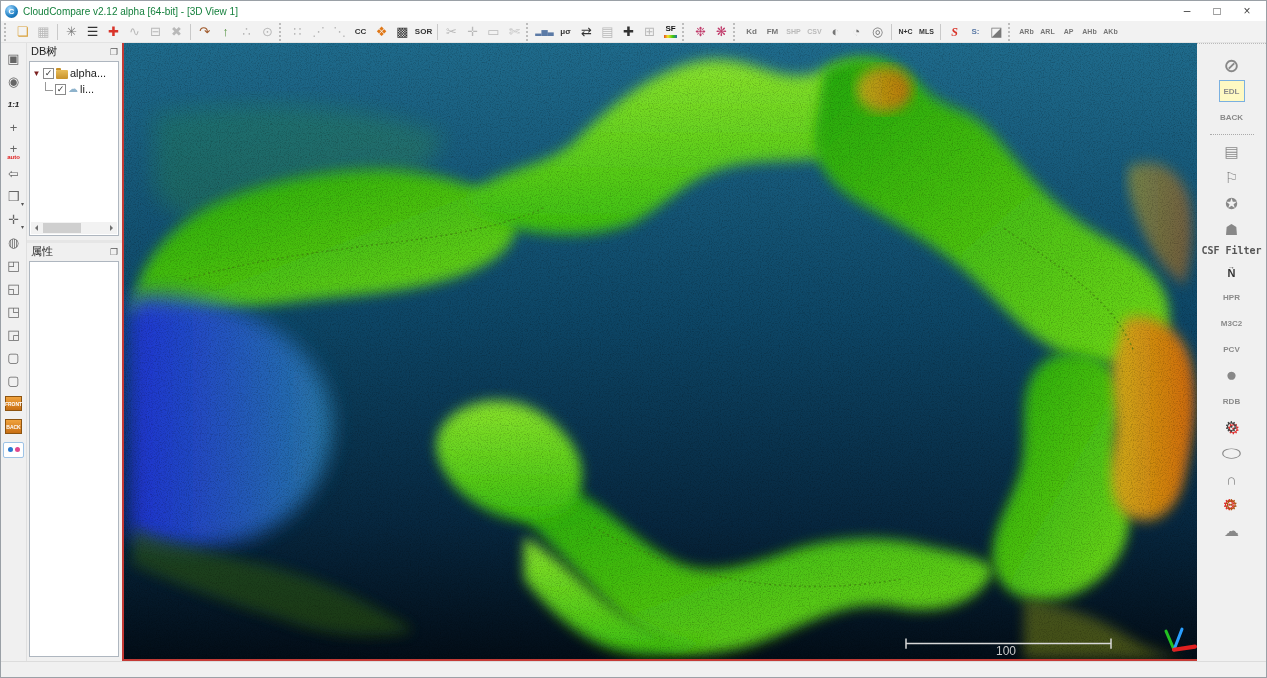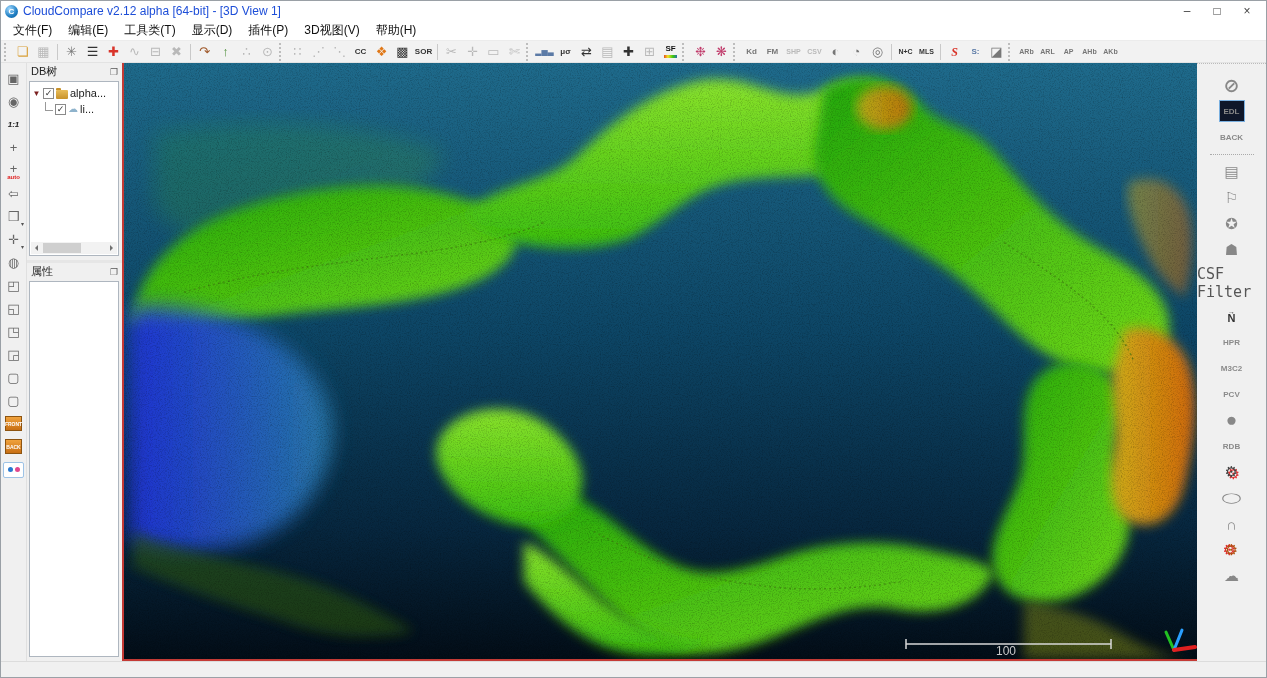--- a/index.html
+++ b/index.html
@@ -2,21 +2,21 @@
 <html><head>
 <meta charset="utf-8">
 <style>
   html,body{margin:0;padding:0;background:#dcdcdc;}
   *{box-sizing:border-box;font-family:"Liberation Sans","DejaVu Sans",sans-serif;}
   .window{width:1267px;height:678px;background:#f0f0f0;border:1px solid #9aa0a6;display:flex;flex-direction:column;overflow:hidden;}
   
   .titlebar{height:20px;background:#ffffff;display:flex;align-items:center;padding:0 4px;flex:0 0 auto;}
   .app-logo{width:13px;height:13px;border-radius:50%;background:radial-gradient(circle at 35% 30%,#9fd8ff,#1f7ec2 60%,#0c5a94);color:#fff;
     font-size:8px;font-weight:bold;display:flex;align-items:center;justify-content:center;margin-right:5px;}
-  .title-text{font-size:12px;color:#1d4ed8;white-space:nowrap;}
+  .title-text{font-size:10px;color:#15803d;white-space:nowrap;}
   .win-controls{margin-left:auto;display:flex;}
   .win-btn{width:30px;height:18px;display:flex;align-items:center;justify-content:center;font-size:12px;color:#444;cursor:default;}
   
   .menubar{height:20px;background:#ffffff;display:flex;align-items:center;padding-left:4px;flex:0 0 auto;border-bottom:1px solid #ececec;}
   .menu-item{font-size:12px;color:#111;padding:0 8px;line-height:19px;white-space:nowrap;}
   
   .toolbar{height:22px;background:#f2f2f2;display:flex;align-items:center;padding-left:2px;flex:0 0 auto;border-bottom:1px solid #e3e3e3;overflow:hidden;}
   .tb-btn{min-width:21px;height:20px;padding:0 1px;display:flex;align-items:center;justify-content:center;font-size:13px;color:#555;flex:0 0 auto;}
   .tb-btn .g{display:block;line-height:1;}
   .tb-sep{width:1px;height:16px;background:#c9c9c9;margin:0 3px;flex:0 0 auto;}
@@ -69,27 +69,27 @@
   
   .viewport{width:1075px;flex:0 0 auto;position:relative;background:#04111c;border-left:2px solid #c43a35;border-bottom:2px solid #c43a35;overflow:hidden;}
   .viewport svg{position:absolute;inset:0;display:block;}
   .gl-banner{position:absolute;top:0;left:0;right:0;height:14px;background:#b3cd32;color:#1c6e08;
     font-family:"DejaVu Sans Mono","Liberation Mono",monospace;font-size:10px;line-height:14px;padding-left:5px;white-space:nowrap;overflow:hidden;}
   
   .right-icons{flex:1 1 auto;background:#f0f0f0;display:flex;flex-direction:column;align-items:center;padding-top:10px;gap:4px;border-top:1px dotted #bbb;}
   .rt-btn{width:26px;height:22px;display:flex;flex-direction:column;align-items:center;justify-content:center;font-size:15px;color:#888;flex:0 0 auto;position:relative;}
   .rt-btn.txt{font-size:7px;font-weight:bold;color:#8a8a8a;}
   .rt-btn.big{font-size:19px;font-weight:bold;}
-  .rt-btn.active{background:#0f172a;border:1px solid #7ab0e0;}
+  .rt-btn.active{background:#fef9c3;border:1px solid #7ab0e0;}
   .rt-btn.ellipse .g{transform:scaleY(.55);font-size:18px;}
   .rt-btn.bold .g{font-weight:bold;}
   .c-redgear{color:#444;text-shadow:2px 2px 0 #e03030;}
   .c-reddots{color:#b05010;text-shadow:-2px 0 0 #e03030;}
   .rt-sep{width:44px;border-top:1px dotted #aaa;margin:2px 0;flex:0 0 auto;}
-  .rt-label{font-size:15px;color:#555;flex:0 0 auto;font-family:"DejaVu Sans Mono","Liberation Mono",monospace;}
+  .rt-label{font-size:10px;color:#555;flex:0 0 auto;font-family:"DejaVu Sans Mono","Liberation Mono",monospace;font-weight:bold;}
   .nvec{display:flex;flex-direction:column;align-items:center;color:#333;}
   .nvec .arrow{font-size:7px;line-height:1;margin-bottom:-2px;}
   .nvec .g{font-size:11px;font-weight:bold;line-height:1;}
   
   .statusbar{height:16px;background:#f0f0f0;border-top:1px solid #dcdcdc;flex:0 0 auto;}
 </style>
 </head>
 <body>
 
 <div class="window">
@@ -97,29 +97,20 @@
   <div class="titlebar">
     <span class="app-logo">C</span>
     <span class="title-text">CloudCompare v2.12 alpha [64-bit] - [3D View 1]</span>
     <span class="win-controls">
       <span class="win-btn">–</span>
       <span class="win-btn">□</span>
       <span class="win-btn">×</span>
     </span>
   </div>
 
-  <div class="menubar">
-      <span class="menu-item">文件(F)</span>
-      <span class="menu-item">编辑(E)</span>
-      <span class="menu-item">工具类(T)</span>
-      <span class="menu-item">显示(D)</span>
-      <span class="menu-item">插件(P)</span>
-      <span class="menu-item">3D视图(V)</span>
-      <span class="menu-item">帮助(H)</span>
-    </div>
 
   <div class="toolbar">
       <div class="tb-handle"></div>
       <button class="tb-btn c-amber" style="border: none; background: transparent;">
         <span class="g">❏</span>
       </button>
       <button class="tb-btn disabled" style="border: none; background: transparent;">
         <span class="g">▦</span>
       </button>
       <div class="tb-sep"></div>

